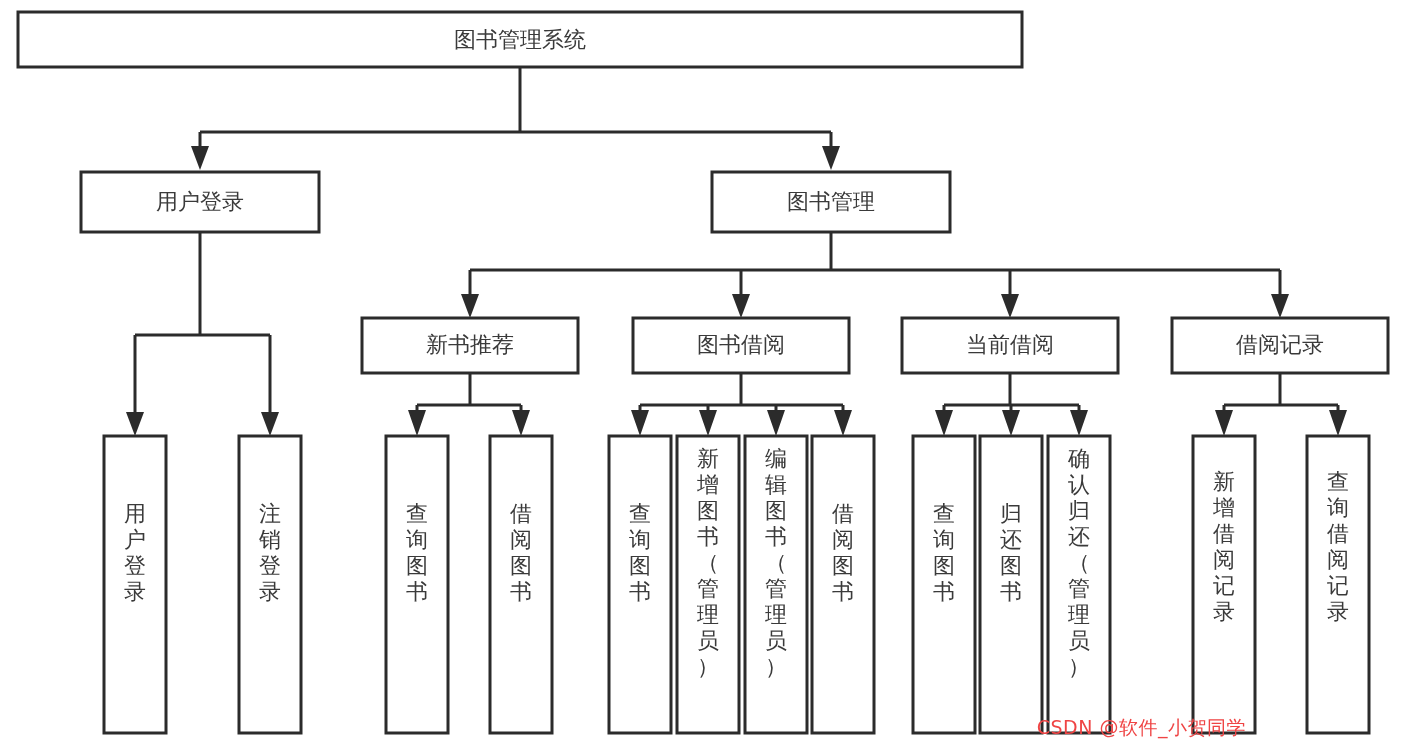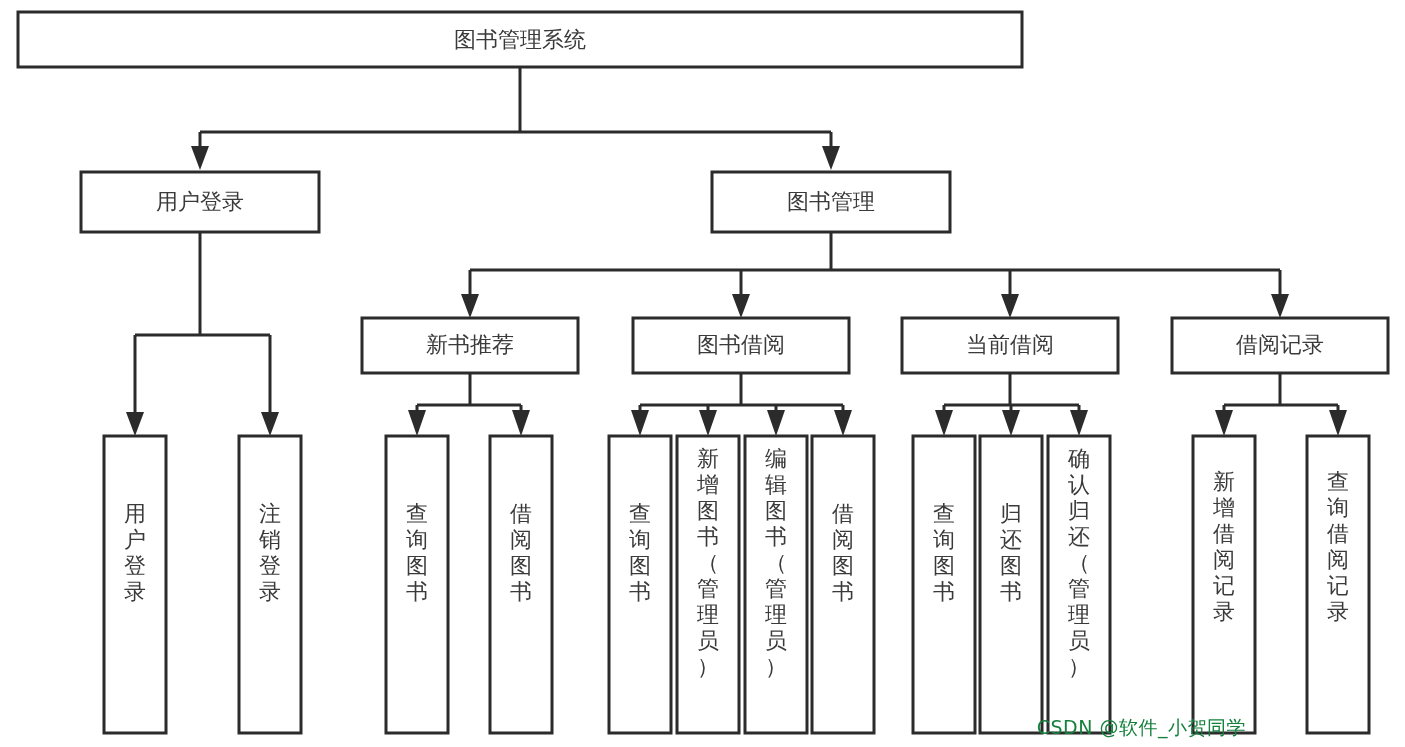--- a/index.html
+++ b/index.html
@@ -54,21 +54,21 @@
     font-size: 22px;
     fill: #3a3a3a;
     text-anchor: middle;
   }
   .watermark {
     position: absolute;
     right: 12px;
     bottom: 6px;
     font-family: "DejaVu Sans", "Liberation Sans", sans-serif;
     font-size: 19px;
-    color: #15803d;
+    color: #ef4444;
     white-space: nowrap;
     letter-spacing: 0.5px;
   }
 </style>
 </head>
 <body>
 
 <div id="diagram-root">
 
   <svg class="flowchart" viewBox="0 0 1405 747" xmlns="http://www.w3.org/2000/svg">

